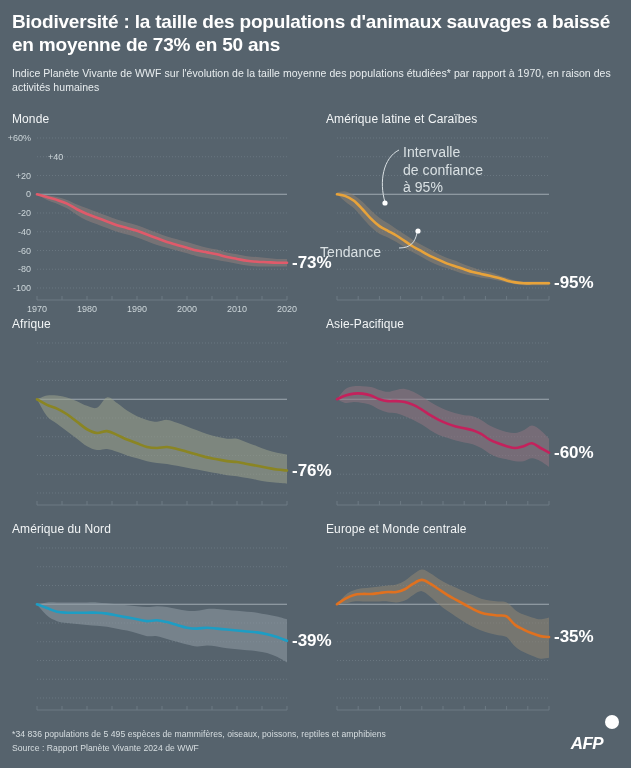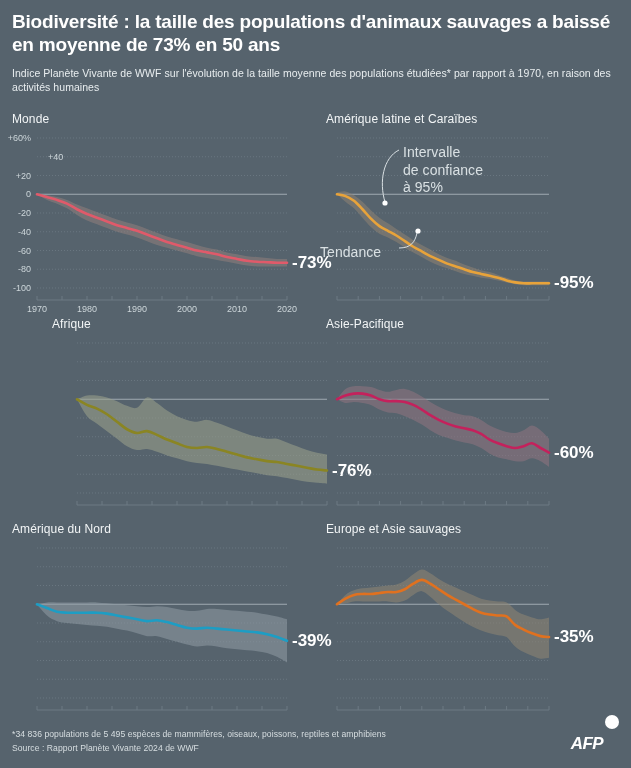--- a/index.html
+++ b/index.html
@@ -153,21 +153,21 @@
 de confiance
 à 95%</div>
         <div class="annot" style="left: 2px; top: 132px;">Tendance</div>
         <svg width="272" height="190" style="position: absolute; left: 19px; top: 26px; pointer-events: none;">
           <path d="M 62 12 C 46 20, 42 44, 48 64" fill="none" stroke="#d9e0e3" stroke-width="1"></path>
           <circle cx="48" cy="65" r="2.6" fill="#ffffff"></circle>
           <path d="M 62 110 C 74 110, 78 104, 80 95" fill="none" stroke="#d9e0e3" stroke-width="1"></path>
           <circle cx="81" cy="93" r="2.6" fill="#ffffff"></circle>
         </svg>
       </div>
-      <div class="panel" style="left: 0px; top: 205px; width: 347px; height: 206px; margin-left: 40px;">
+      <div class="panel" style="left: 0px; top: 205px; width: 347px; height: 206px;">
         <div class="panel-title" style="left: 12px;">Afrique</div>
         <div class="plot" style="left: 37px; top: 26px;">
           <svg width="250" height="164">
             <line x1="0" x2="250" y1="0" y2="0" stroke="#6d7a84" stroke-width="1" stroke-dasharray="1 2" opacity="0.85"></line>
             <line x1="0" x2="250" y1="18.75" y2="18.75" stroke="#6d7a84" stroke-width="1" stroke-dasharray="1 2" opacity="0.85"></line>
             <line x1="0" x2="250" y1="37.5" y2="37.5" stroke="#6d7a84" stroke-width="1" stroke-dasharray="1 2" opacity="0.85"></line>
             <line x1="0" x2="250" y1="56.25" y2="56.25" stroke="#b9c2c8" stroke-width="1" opacity="0.75"></line>
             <line x1="0" x2="250" y1="75" y2="75" stroke="#6d7a84" stroke-width="1" stroke-dasharray="1 2" opacity="0.85"></line>
             <line x1="0" x2="250" y1="93.75" y2="93.75" stroke="#6d7a84" stroke-width="1" stroke-dasharray="1 2" opacity="0.85"></line>
             <line x1="0" x2="250" y1="112.5" y2="112.5" stroke="#6d7a84" stroke-width="1" stroke-dasharray="1 2" opacity="0.85"></line>
@@ -247,21 +247,21 @@
             <line x1="150" x2="150" y1="162" y2="158" stroke="#6d7a84" stroke-width="1"></line>
             <line x1="175" x2="175" y1="162" y2="158" stroke="#6d7a84" stroke-width="1"></line>
             <line x1="200" x2="200" y1="162" y2="158" stroke="#6d7a84" stroke-width="1"></line>
             <line x1="225" x2="225" y1="162" y2="158" stroke="#6d7a84" stroke-width="1"></line>
             <line x1="250" x2="250" y1="162" y2="158" stroke="#6d7a84" stroke-width="1"></line>
           </svg>
         </div>
         <div class="endlabel" style="left: 292px; top: 118.812px;">-39%</div>
       </div>
       <div class="panel" style="left: 318px; top: 410px; width: 291px; height: 206px;">
-        <div class="panel-title" style="left: 8px;">Europe et Asie sauvages</div>
+        <div class="panel-title" style="left: 8px;">Europe et Monde centrale</div>
         <div class="plot" style="left: 19px; top: 26px;">
           <svg width="212" height="164">
             <line x1="0" x2="212" y1="0" y2="0" stroke="#6d7a84" stroke-width="1" stroke-dasharray="1 2" opacity="0.85"></line>
             <line x1="0" x2="212" y1="18.75" y2="18.75" stroke="#6d7a84" stroke-width="1" stroke-dasharray="1 2" opacity="0.85"></line>
             <line x1="0" x2="212" y1="37.5" y2="37.5" stroke="#6d7a84" stroke-width="1" stroke-dasharray="1 2" opacity="0.85"></line>
             <line x1="0" x2="212" y1="56.25" y2="56.25" stroke="#b9c2c8" stroke-width="1" opacity="0.75"></line>
             <line x1="0" x2="212" y1="75" y2="75" stroke="#6d7a84" stroke-width="1" stroke-dasharray="1 2" opacity="0.85"></line>
             <line x1="0" x2="212" y1="93.75" y2="93.75" stroke="#6d7a84" stroke-width="1" stroke-dasharray="1 2" opacity="0.85"></line>
             <line x1="0" x2="212" y1="112.5" y2="112.5" stroke="#6d7a84" stroke-width="1" stroke-dasharray="1 2" opacity="0.85"></line>
             <line x1="0" x2="212" y1="131.25" y2="131.25" stroke="#6d7a84" stroke-width="1" stroke-dasharray="1 2" opacity="0.85"></line>

